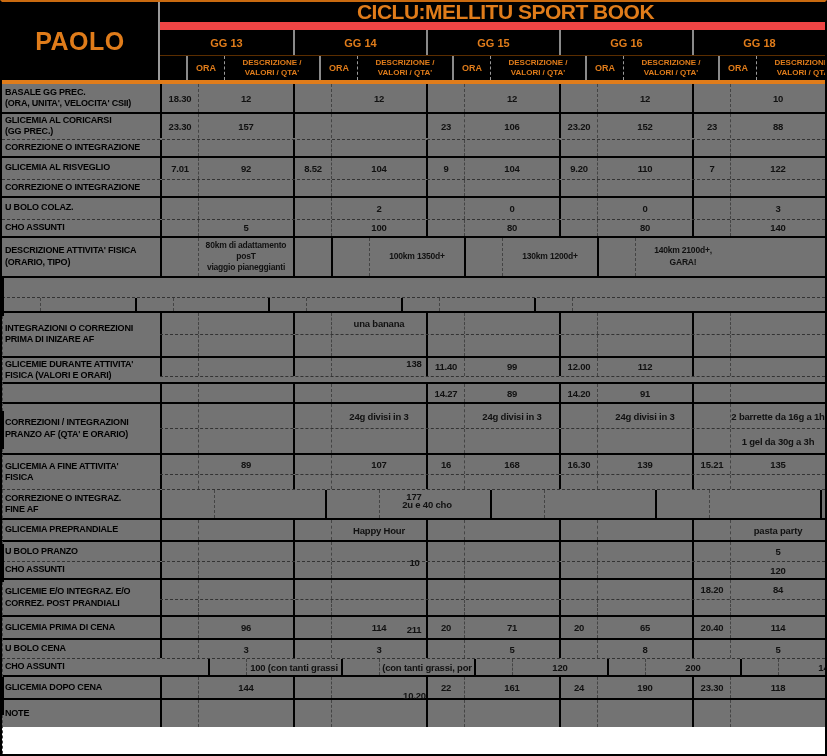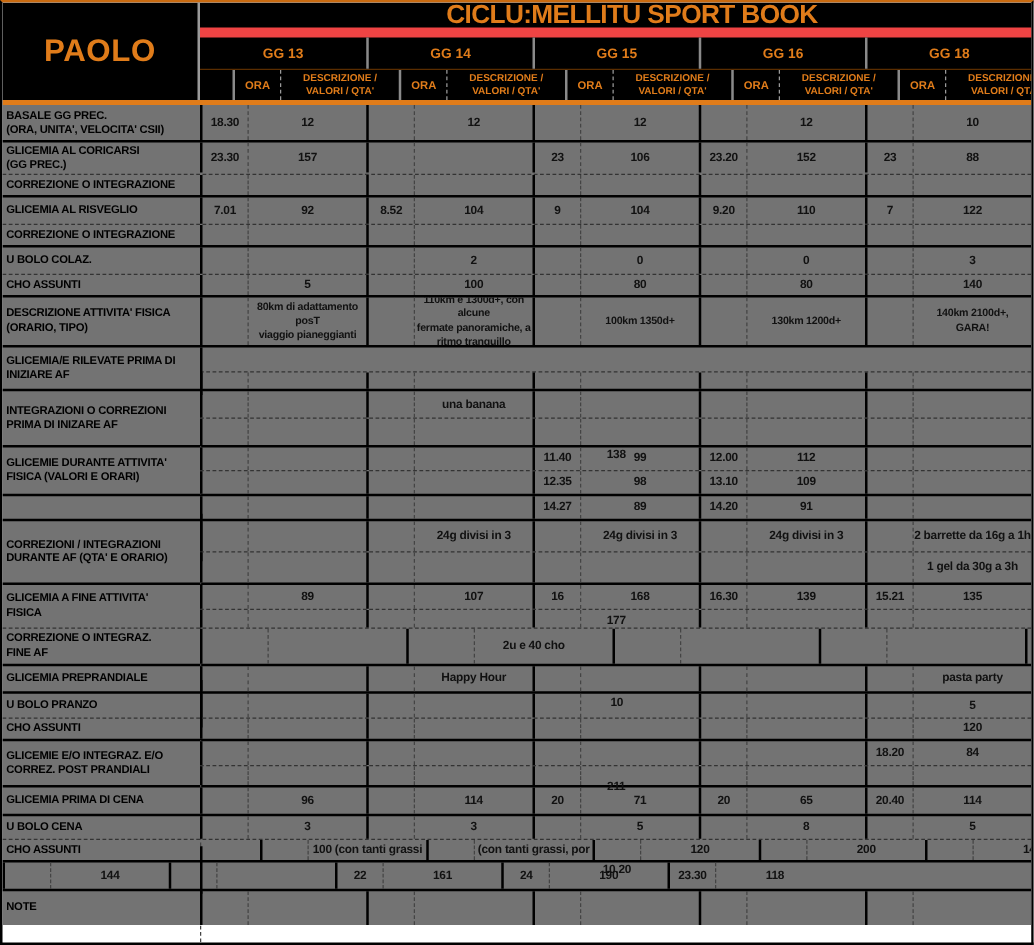--- a/index.html
+++ b/index.html
@@ -213,36 +213,31 @@
       </div>
       <div class="rowgroup" style="border-bottom: 2px solid rgb(0, 0, 0);">
         <div class="rowlabel">DESCRIZIONE ATTIVITA' FISICA
 (ORARIO, TIPO)</div>
         <div class="subrows">
           <div class="subrow" style="height: 38px;">
             <div class="cell ora"></div>
             <div class="cell desc wrap">80km di adattamento posT
 viaggio pianeggianti</div>
             <div class="cell ora"></div>
-            <div class="cell desc wrap">110km e 1300d+, con alcune
-fermate panoramiche, a
-ritmo tranquillo</div>
             <div class="cell ora"></div>
             <div class="cell desc wrap">100km 1350d+</div>
             <div class="cell ora"></div>
             <div class="cell desc wrap">130km 1200d+</div>
             <div class="cell ora"></div>
             <div class="cell desc wrap">140km 2100d+,
 GARA!</div>
           </div>
         </div>
       </div>
       <div class="rowgroup" style="border-bottom: 2px solid rgb(0, 0, 0);">
-        <div class="rowlabel">GLICEMIA/E RILEVATE PRIMA DI
-INIZIARE AF</div>
         <div class="subrows">
           <div class="subrow" style="height: 19px; border-bottom: 1px dashed rgb(51, 51, 51); flex-direction: column;">
             <div class="cell ora"></div>
             <div class="cell desc">138</div>
             <div class="cell ora"></div>
             <div class="cell desc">177</div>
             <div class="cell ora">10</div>
             <div class="cell desc">211</div>
             <div class="cell ora">10.20</div>
             <div class="cell desc">200</div>
@@ -302,32 +297,20 @@
             <div class="cell desc"></div>
             <div class="cell ora"></div>
             <div class="cell desc"></div>
             <div class="cell ora">11.40</div>
             <div class="cell desc">99</div>
             <div class="cell ora">12.00</div>
             <div class="cell desc">112</div>
             <div class="cell ora"></div>
             <div class="cell desc"></div>
           </div>
-          <div class="subrow" style="height: 18px;">
-            <div class="cell ora"></div>
-            <div class="cell desc"></div>
-            <div class="cell ora"></div>
-            <div class="cell desc"></div>
-            <div class="cell ora">12.35</div>
-            <div class="cell desc">98</div>
-            <div class="cell ora">13.10</div>
-            <div class="cell desc">109</div>
-            <div class="cell ora"></div>
-            <div class="cell desc"></div>
-          </div>
         </div>
       </div>
       <div class="rowgroup" style="border-bottom: 2px solid rgb(0, 0, 0);">
         <div class="rowlabel"></div>
         <div class="subrows">
           <div class="subrow" style="height: 18px;">
             <div class="cell ora"></div>
             <div class="cell desc"></div>
             <div class="cell ora"></div>
             <div class="cell desc"></div>
@@ -335,21 +318,21 @@
             <div class="cell desc">89</div>
             <div class="cell ora">14.20</div>
             <div class="cell desc">91</div>
             <div class="cell ora"></div>
             <div class="cell desc"></div>
           </div>
         </div>
       </div>
       <div class="rowgroup" style="border-bottom: 2px solid rgb(0, 0, 0);">
         <div class="rowlabel">CORREZIONI / INTEGRAZIONI
-DURANTE AF (QTA' E ORARIO)</div>
+PRANZO AF (QTA' E ORARIO)</div>
         <div class="subrows">
           <div class="subrow" style="height: 24px; border-bottom: 1px dashed rgb(51, 51, 51);">
             <div class="cell ora"></div>
             <div class="cell desc"></div>
             <div class="cell ora"></div>
             <div class="cell desc">24g divisi in 3</div>
             <div class="cell ora"></div>
             <div class="cell desc">24g divisi in 3</div>
             <div class="cell ora"></div>
             <div class="cell desc">24g divisi in 3</div>
@@ -544,20 +527,21 @@
             <div class="cell ora"></div>
             <div class="cell desc">120</div>
             <div class="cell ora"></div>
             <div class="cell desc">200</div>
             <div class="cell ora"></div>
             <div class="cell desc">140</div>
           </div>
         </div>
       </div>
       <div class="rowgroup" style="border-bottom: 2px solid rgb(0, 0, 0);">
+        <div class="rowlabel">GLICEMIA DOPO CENA</div>
         <div class="subrows">
           <div class="subrow" style="height: 21px;">
             <div class="cell ora"></div>
             <div class="cell desc">144</div>
             <div class="cell ora"></div>
             <div class="cell desc"></div>
             <div class="cell ora">22</div>
             <div class="cell desc">161</div>
             <div class="cell ora">24</div>
             <div class="cell desc">190</div>

